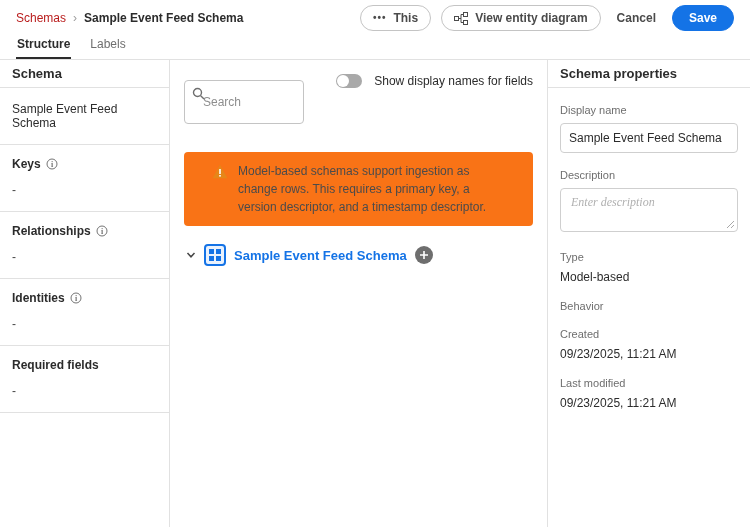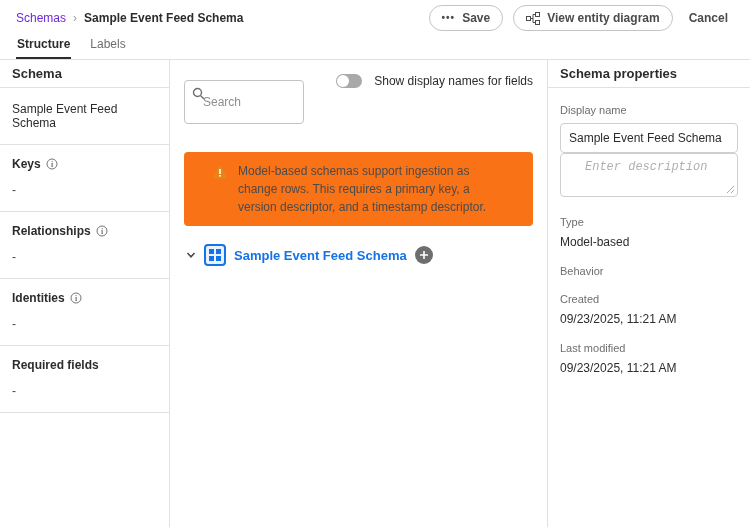--- a/index.html
+++ b/index.html
@@ -2,21 +2,21 @@
 <html><head>
 <meta charset="utf-8">
 <style>
   * { margin:0; padding:0; box-sizing:border-box; }
   html,body { width:750px; height:527px; overflow:hidden; }
   body { font-family:"Liberation Sans",sans-serif; font-size:12px; color:#2c2c2c; background:#fff; }
 
   
   .topbar { height:36px; display:flex; align-items:center; justify-content:space-between; padding:0 16px; }
   .breadcrumb { display:flex; align-items:center; gap:7px; }
-  .crumb-parent { color:#6d28d9; cursor:pointer; }
+  .crumb-parent { color:#b91c1c; cursor:pointer; }
   .crumb-sep { color:#9e9e9e; }
   .crumb-current { font-weight:bold; color:#2c2c2c; }
   .topbar-actions { display:flex; align-items:center; gap:10px; }
   .btn { display:inline-flex; align-items:center; gap:7px; height:26px; padding:0 12px;
          border:1px solid #c4c4c4; border-radius:14px; background:#fff; font-size:12px;
          font-weight:bold; color:#4b4b4b; cursor:pointer; font-family:inherit; }
   .btn .dots { letter-spacing:1px; font-size:10px; position:relative; top:-1px; }
   .btn-quiet { border:none; background:transparent; padding:0 6px; }
   .btn-primary { background:#1473E6; border-color:#1473E6; color:#fff; padding:0 16px; }
 
@@ -65,51 +65,52 @@
 
   
   .props { width:203px; border-left:1px solid #e1e1e1; }
   .props-body { padding:6px 12px 12px; }
   .field-label { color:#6e6e6e; font-size:11px; margin-top:16px; margin-bottom:7px; }
   .field-label:first-child { margin-top:10px; }
   .text-input { width:100%; height:30px; border:1px solid #cfcfcf; border-radius:4px;
                 padding:0 8px; font-size:12px; font-family:inherit; color:#2c2c2c; }
   .ta-wrap { position:relative; }
   .ta-wrap textarea { width:100%; height:44px; border:1px solid #cfcfcf; border-radius:4px;
-                      padding:6px 24px; font-size:12px; font-family:Liberation Mono, monospace; resize:none; color:#2c2c2c; }
+                      padding:6px 10px; font-size:12px; font-family:Liberation Serif, serif; resize:none; color:#2c2c2c; }
   .ta-wrap textarea::placeholder { color:#b0b0b0; font-style:italic; }
   .ta-corner { position:absolute; right:3px; bottom:6px; pointer-events:none; }
   .field-value { color:#2c2c2c; font-size:12px; }
 </style>
 </head>
 <body>
 
 <div class="topbar">
   <div class="breadcrumb">
     <span class="crumb-parent">Schemas</span>
     <span class="crumb-sep">›</span>
     <span class="crumb-current">Sample Event Feed Schema</span>
   </div>
   <div class="topbar-actions">
     <button class="btn">
       <span class="dots">•••</span>
-      <span>Save</span>
+      <span>This</span>
     </button>
     <button class="btn">
       <span style="display:flex;">
         <svg width="14" height="13" viewBox="0 0 14 13">
           <rect x="0.5" y="4.5" width="4" height="4" fill="none" stroke="#4b4b4b"></rect>
           <rect x="9.5" y="0.5" width="4" height="4" fill="none" stroke="#4b4b4b"></rect>
           <rect x="9.5" y="8.5" width="4" height="4" fill="none" stroke="#4b4b4b"></rect>
           <path d="M4.5 6.5 H7 V2.5 H9.5 M7 6.5 V10.5 H9.5" fill="none" stroke="#4b4b4b"></path>
         </svg>
       </span>
       <span>View entity diagram</span>
     </button>
     <button class="btn btn-quiet">Cancel</button>
+    <button class="btn btn-primary">Save</button>
   </div>
 </div>
 
 <div class="tabs">
   <div class="tab active">Structure</div>
   <div class="tab">Labels</div>
 </div>
 
 <div class="content">
 
@@ -212,20 +213,21 @@
       </button>
     </div>
   </div>
 
   <div class="props">
     <div class="panel-title">Schema properties</div>
     <div class="props-body">
       <div class="field-label">Display name</div>
       <input class="text-input" type="text" value="Sample Event Feed Schema" style="">
 
+      <div class="field-label">Description</div>
       <div class="ta-wrap">
         <textarea placeholder="Enter description" style=""></textarea>
         <svg class="ta-corner" width="9" height="9" viewBox="0 0 9 9">
           <path d="M8 1 L1 8 M8 5 L5 8" stroke="#a8a8a8" stroke-width="1"></path>
         </svg>
       </div>
 
       <div class="field-label">Type</div>
       <div class="field-value">Model-based</div>
 

